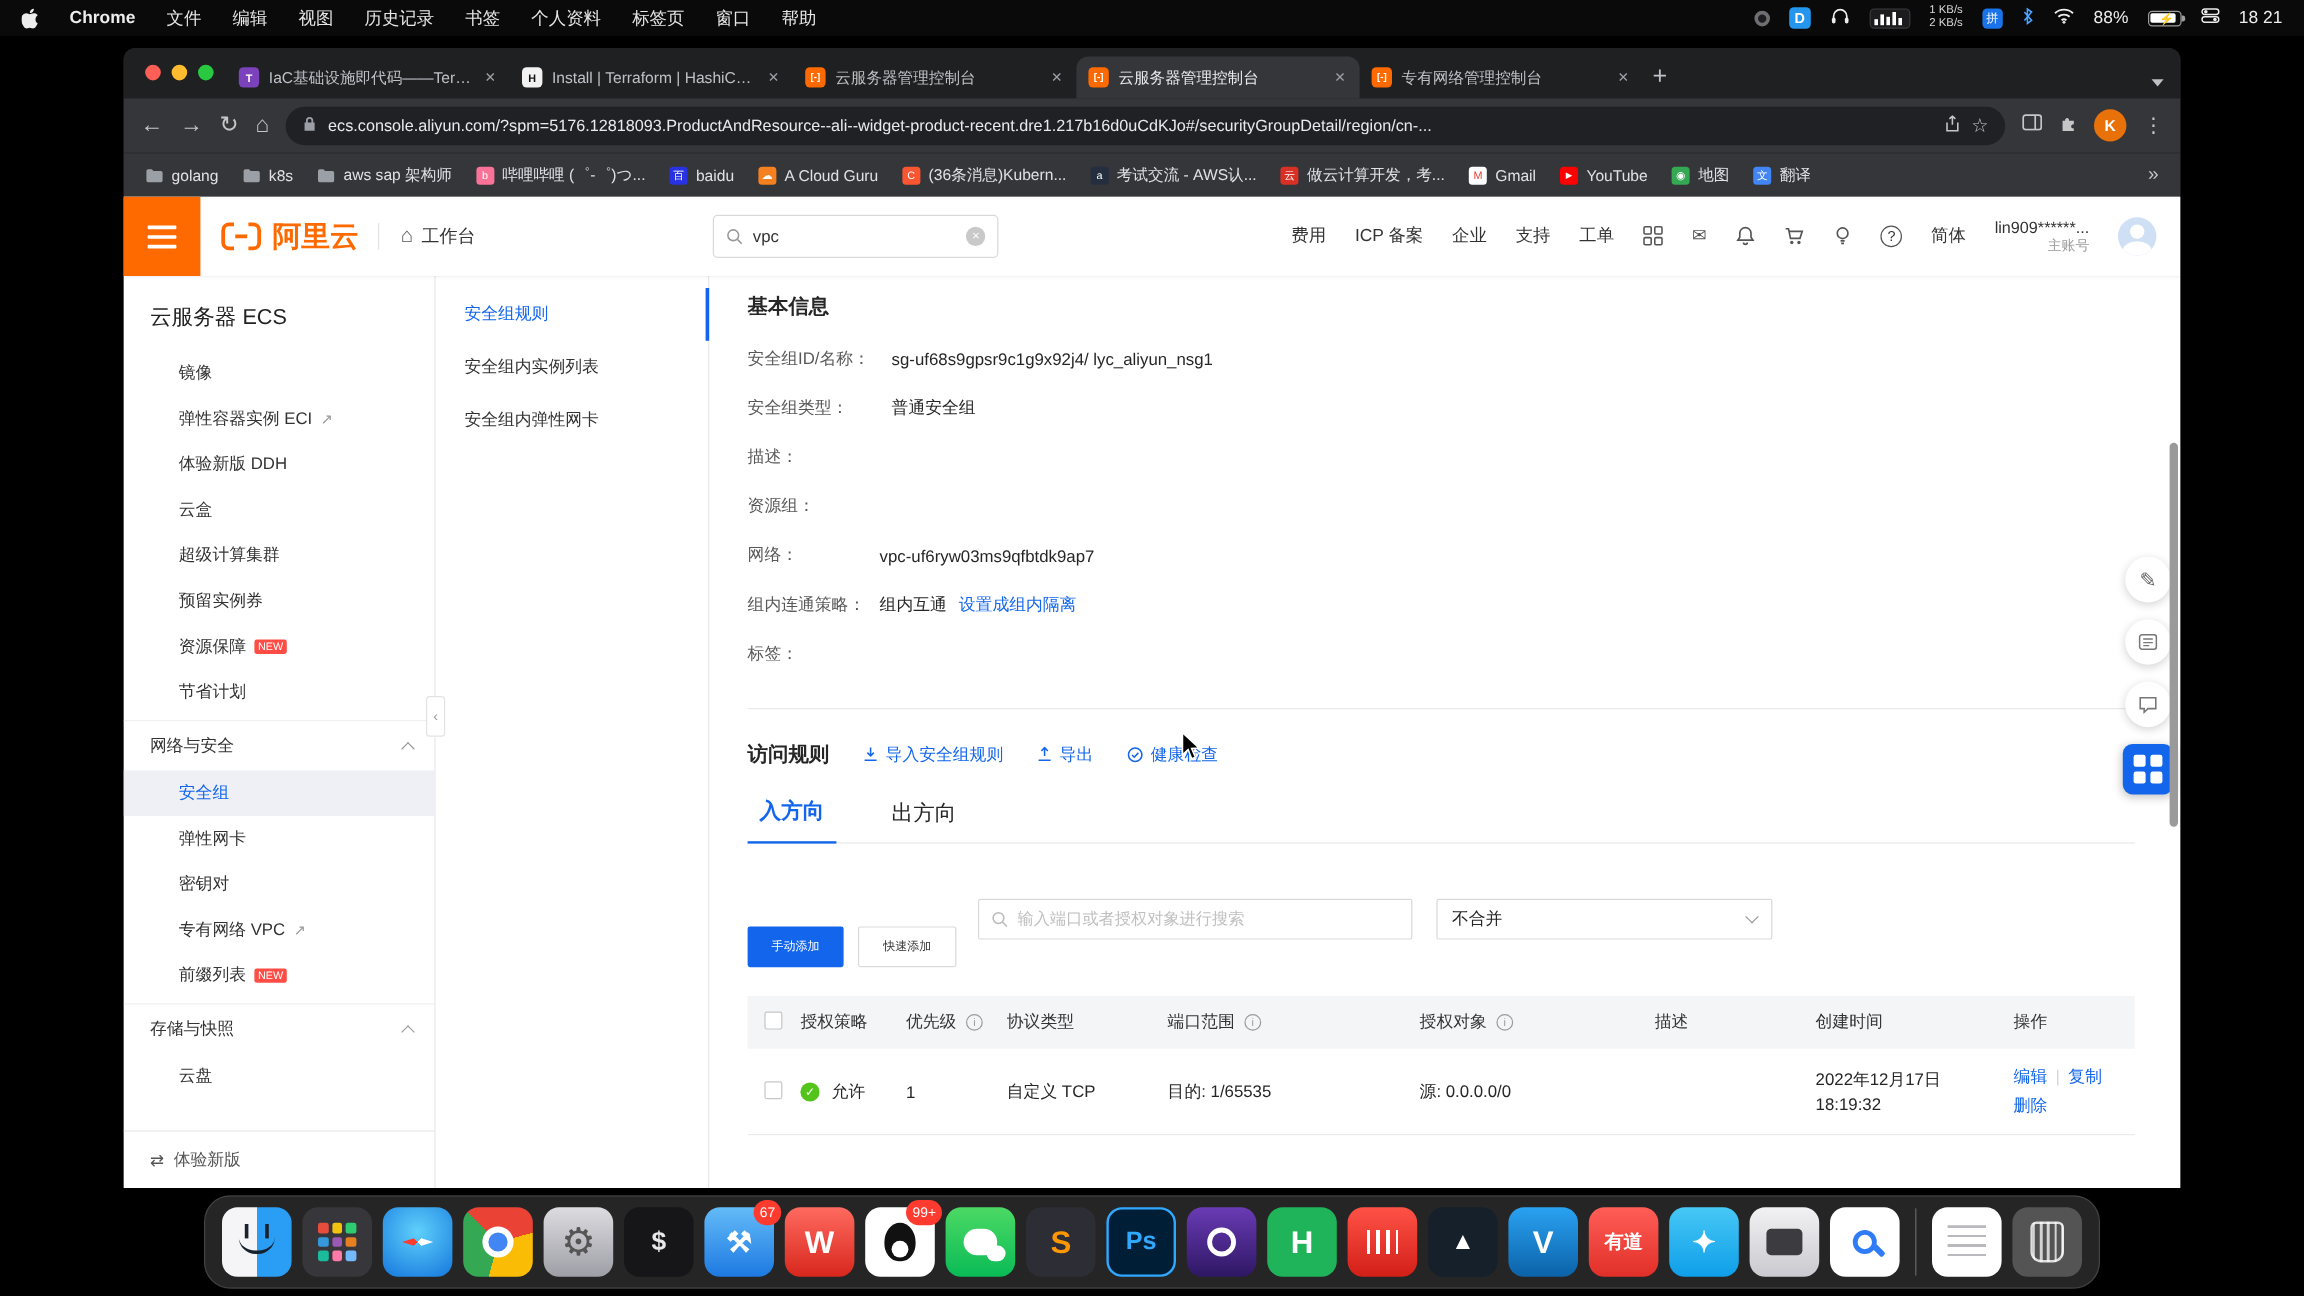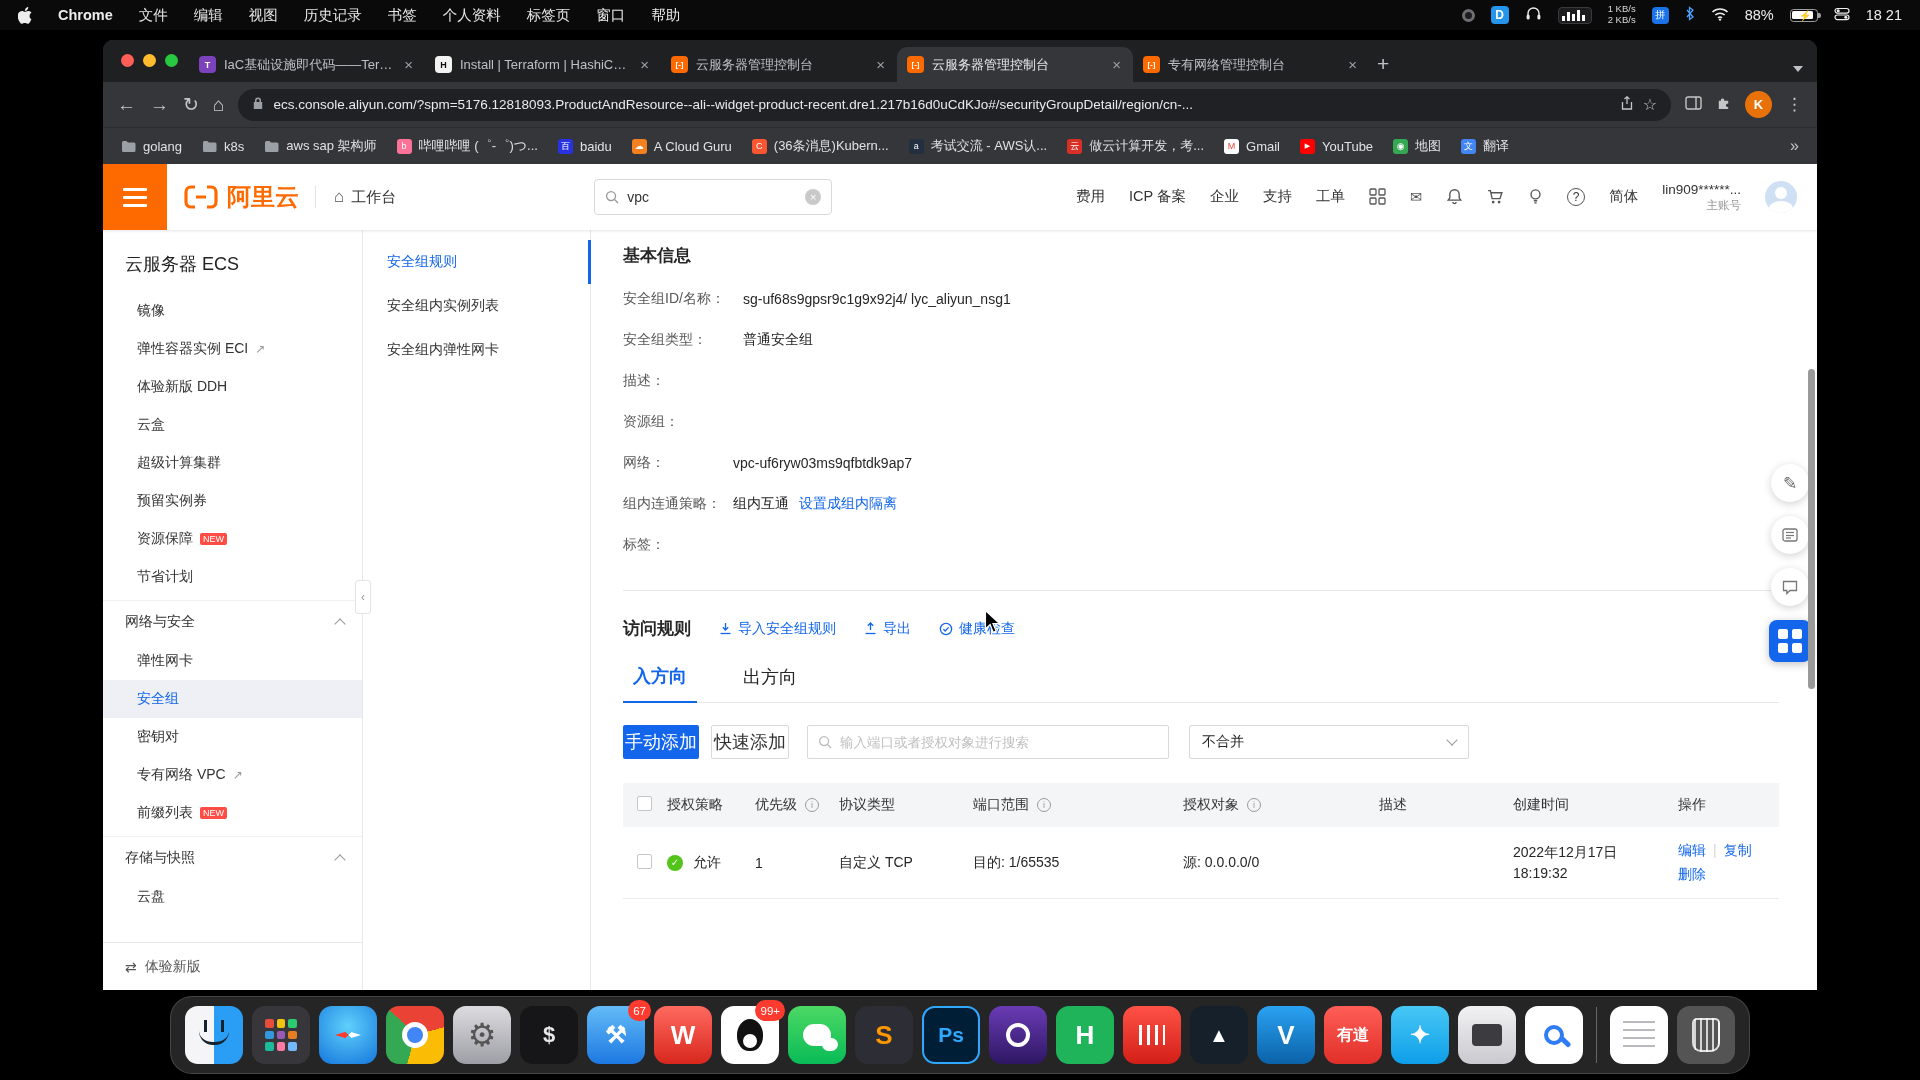--- a/index.html
+++ b/index.html
@@ -87,21 +87,21 @@
   .userbox .uname { font-size:13.5px; color:#333; }
   .userbox .urole { font-size:11.5px; color:#999; }
   .uavatar { width:32px; height:32px; border-radius:50%; background:#cfe0f5; position:relative; overflow:hidden; }
   .uavatar::before { content:''; position:absolute; left:10px; top:6px; width:12px; height:12px; border-radius:50%; background:#fff; }
   .uavatar::after { content:''; position:absolute; left:4px; top:20px; width:24px; height:16px; border-radius:50% 50% 0 0; background:#fff; }
 
   .console-body { position:absolute; top:66px; left:0; right:0; bottom:0; display:flex; background:#fff; }
 
   .ecs-side { width:260px; border-right:1px solid #e8e8e8; padding-top:18px; display:flex; flex-direction:column; font-size:14px; position:relative; }
   .ecs-title { font-size:18px; color:#222; padding:4px 0 16px 22px; }
-  .s-item { height:38px; display:flex; align-items:center; gap:7px; padding-left:34px; color:#333; }
+  .s-item { height:38px; display:flex; align-items:center; gap:7px; padding-left:46px; color:#333; }
   .s-item.active { background:#eef0f5; color:#1366ec; }
   .s-sec { height:42px; display:flex; align-items:center; justify-content:space-between; padding:0 18px 0 22px;
     color:#333; border-top:1px solid #f0f0f0; margin-top:4px; }
   .chev-up { width:8px; height:8px; border-left:1.5px solid #999; border-top:1.5px solid #999; transform:rotate(45deg); margin-top:4px; }
   .badge-new { background:#ff4d45; color:#fff; font-size:9px; padding:1px 3px; border-radius:2px; line-height:1.2; }
   .ext { color:#999; font-size:12px; }
   .ecs-footer { margin-top:auto; border-top:1px solid #e8e8e8; height:48px; display:flex; align-items:center; gap:8px;
     padding-left:22px; color:#555; font-size:14px; }
   .collapse { position:absolute; right:-9px; top:46%; width:16px; height:34px; background:#fff; border:1px solid #e3e3e3;
     border-radius:3px; display:flex; align-items:center; justify-content:center; color:#999; font-size:12px; z-index:4; }
@@ -124,21 +124,21 @@
   .ml8 { margin-left:10px; }
   .hr { height:1px; background:#e8e8e8; margin:14px 0 26px; }
 
   .rules-head { display:flex; align-items:center; gap:28px; }
   .r-action { display:flex; align-items:center; gap:6px; color:#1366ec; font-size:14px; }
   .rtabs { display:flex; gap:36px; margin-top:24px; border-bottom:1px solid #e8e8e8; font-size:18px;align-items:flex-end; }
   .rtab { padding:0 10px 13px; color:#262626; }
   .rtab.active { color:#1366ec; font-weight:bold; border-bottom:2px solid #1366ec; margin-bottom:-1px; }
 
   .controls { display:flex; align-items:center; margin-top:22px; }
-  .btn { height:34px; display:flex; align-items:center; padding:0 2px; font-size:18px; border-radius:2px; }
+  .btn { height:34px; display:flex; align-items:center; padding:0 20px; font-size:10px; border-radius:2px;margin-top:47px; }
   .btn.primary { background:#1366ec; color:#fff; }
   .btn.default { border:1px solid #d9d9d9; background:#fff; color:#333; margin-left:12px; }
   .rule-search { width:362px; height:34px; border:1px solid #d9d9d9; border-radius:2px; display:flex; align-items:center;
     gap:8px; padding:0 10px; margin-left:18px; }
   .rule-search input { border:0; outline:0; flex:1; font-size:13.5px; color:#333; background:transparent; font-family:"Liberation Sans",sans-serif; }
   .rule-search input::placeholder { color:#bfbfbf; }
   .merge { width:280px; height:34px; border:1px solid #d9d9d9; border-radius:2px; display:flex; align-items:center;
     justify-content:space-between; padding:0 12px; font-size:14px; color:#262626; margin-left:20px; }
   .chev-dn { width:8px; height:8px; border-right:1.5px solid #999; border-bottom:1.5px solid #999; transform:rotate(45deg); margin-top:-4px; }
 
@@ -529,25 +529,25 @@
             <span>资源保障</span>
             <span class="badge-new">NEW</span>
           </div>
         <div class="s-item">
             <span>节省计划</span>
           </div>
         <div class="s-sec">
             <span>网络与安全</span>
             <span class="chev-up"></span>
           </div>
-        <div class="s-item">
-            <span>弹性网卡</span>
-          </div>
         <div class="s-item active">
             <span>安全组</span>
+          </div>
+        <div class="s-item">
+            <span>弹性网卡</span>
           </div>
         <div class="s-item">
             <span>密钥对</span>
           </div>
         <div class="s-item">
             <span>专有网络 VPC</span>
             <span class="ext">↗</span>
           </div>
         <div class="s-item">
             <span>前缀列表</span>

